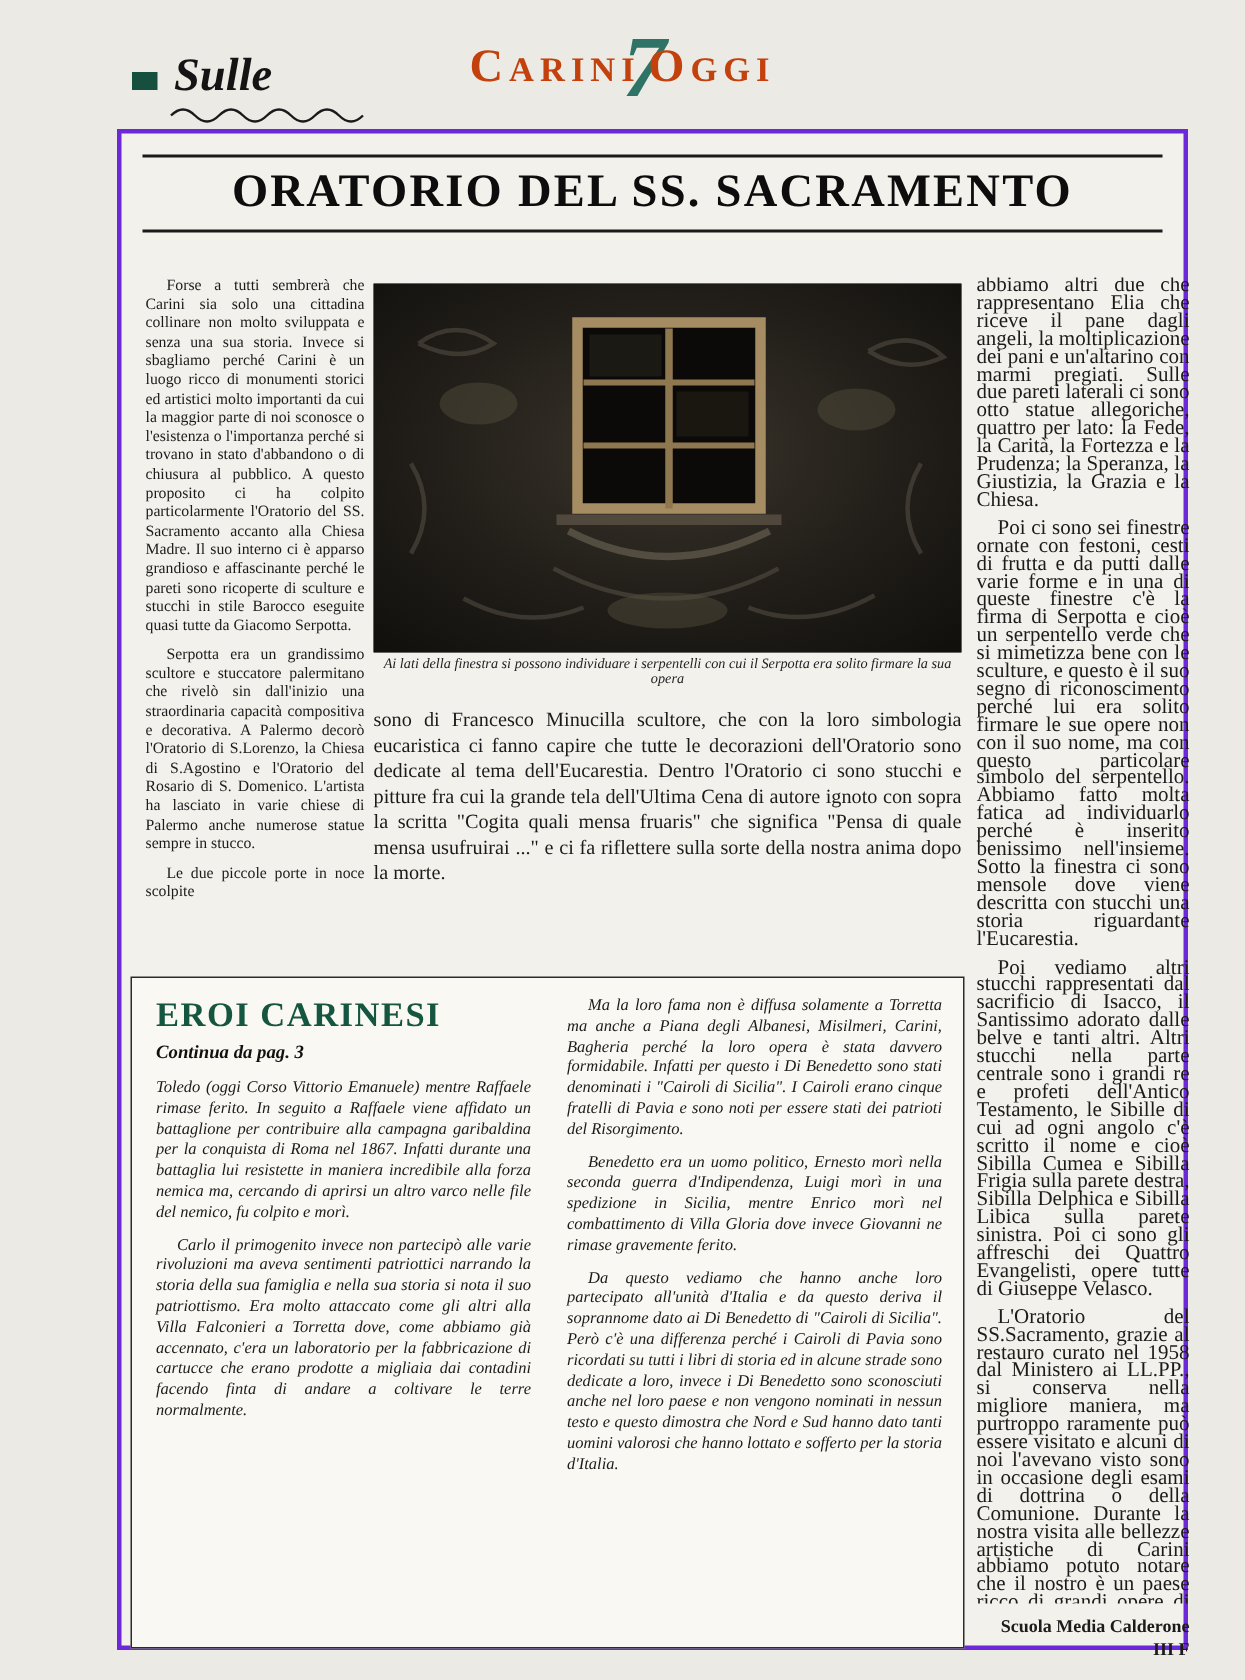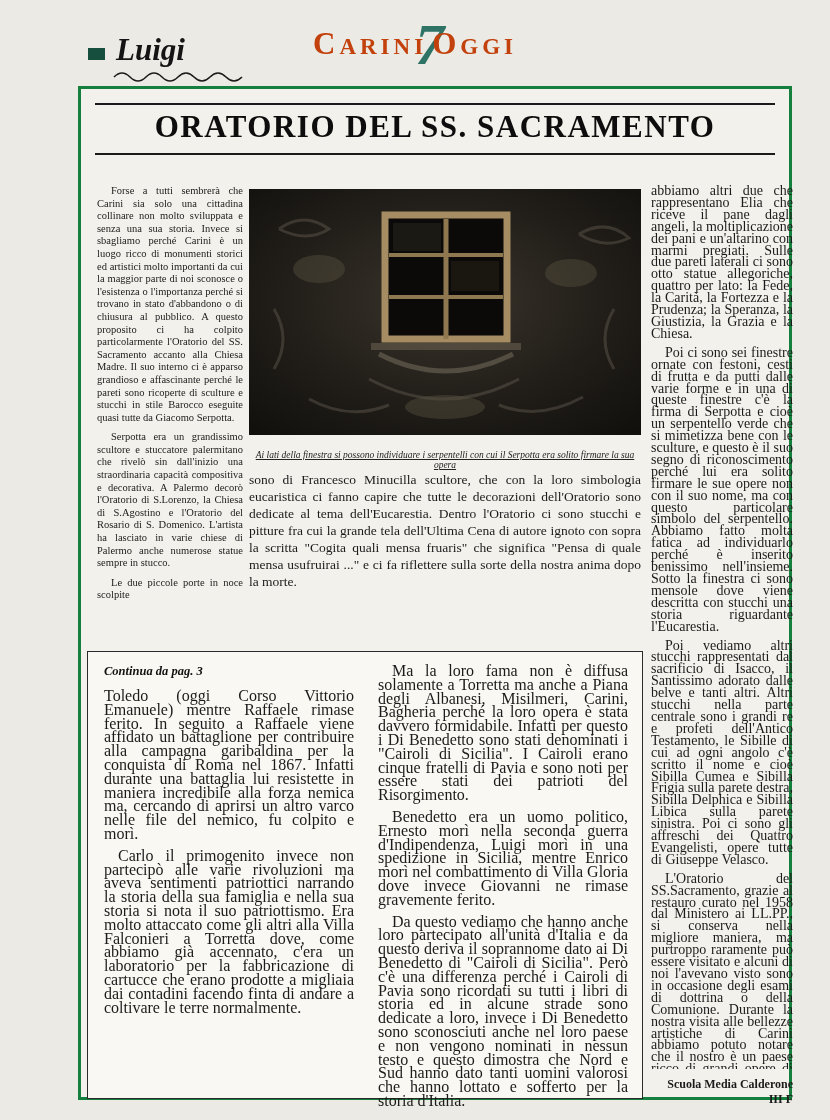--- a/index.html
+++ b/index.html
@@ -24,80 +24,80 @@
   .section-block { position:absolute; left:88px; top:48px; width:17px; height:12px; background:#174f3f; }
   .section-label {
     position:absolute; left:116px; top:32px;
     font-style:italic; font-weight:bold; font-size:31px; color:#141414;
   }
   .section-squiggle { position:absolute; left:112px; top:70px; }
 
   
   .article-box {
     position:absolute; left:78px; top:86px; width:714px; height:1014px;
-    background:#f3f1ec; border:3px solid #15803d; box-sizing:border-box;
+    background:#f3f1ec; border:3px solid #6d28d9; box-sizing:border-box;
   }
   .rule-top    { position:absolute; left:14px; right:14px; top:14px; border-top:2px solid #1a1a1a; }
   .rule-bottom { position:absolute; left:14px; right:14px; top:64px; border-top:2px solid #1a1a1a; }
   .article-title {
     position:absolute; left:0; right:0; top:20px; text-align:center;
     font-size:31px; font-weight:bold; letter-spacing:1.5px; color:#0d0d0d;
   }
 
   
   .body-text p { margin:0 0 7px; text-align:justify; text-indent:14px; }
   .no-indent-first p:first-child { text-indent:0; }
 
   .col-left  { position:absolute; left:16px;  top:96px; width:146px; }
   .col-left p  { font-size:10.5px; line-height:12.6px;font-family:Liberation Serif, serif; }
 
   .photo-wrap { position:absolute; left:168px; top:100px; width:392px; }
   .photo-frame { display:block; background:#12100d; }
   .photo-caption {
-    margin-top:15px; font-size:9.5px; font-style:italic; text-align:center; color:#222;text-decoration:underline;
+    margin-top:3px; font-size:9.5px; font-style:italic; text-align:center; color:#222;
   }
 
   .col-mid { position:absolute; left:168px; top:382px; width:392px; }
   .col-mid p { font-size:13.5px; line-height:17px; margin-bottom:9px; }
 
   .col-right { position:absolute; left:570px; top:96px; width:142px; height:884px; overflow:hidden; }
   .col-right p { font-size:14px; line-height:11.9px; }
   .col-right-sig {
     position:absolute; left:570px; top:988px; width:142px;
     font-weight:bold; font-size:12px; text-align:right;
   }
 
   
   .eroi-box {
     position:absolute; left:6px; top:562px; width:556px; height:448px;
     background:#faf8f3; border:1.5px solid #2a2a2a; box-sizing:border-box; z-index:5;
   }
   .eroi-col1 { position:absolute; left:16px;  top:12px; width:250px; }
   .eroi-col2 { position:absolute; left:290px; top:12px; width:250px; }
-  .eroi-box p { font-size:16px; line-height:13.8px; margin:0 0 8px; text-align:justify; text-indent:14px; }
+  .eroi-box p { font-size:11px; line-height:13.8px; margin:0 0 8px; text-align:justify; text-indent:14px;font-style:italic; }
   .eroi-title {
     margin:0 0 4px; font-size:23px; font-weight:bold; letter-spacing:1px; color:#155640;
   }
   .eroi-subtitle { margin:0 0 10px; font-size:12.5px; font-weight:bold; font-style:italic; color:#111; }
   .eroi-sig {
     position:absolute; left:290px; bottom:12px; width:250px;
     font-weight:bold; font-size:12px; text-align:center;
   }
 </style>
 </head>
 <body>
 
 <div class="page">
 
   <div class="masthead">
     <span class="mast-word">CARINI</span><span class="mast-num">7</span><span class="mast-word">OGGI</span>
   </div>
 
   <div class="section-block"></div>
-  <div class="section-label">Luigi</div>
+  <div class="section-label">Sulle</div>
   <svg class="section-squiggle" width="140" height="12" viewBox="0 0 140 12">
     <path d="M2,7 q8,-8 16,0 t16,0 t16,0 t16,0 t16,0 t16,0 t16,0 t16,0" stroke="#1a1a1a" stroke-width="1.6" fill="none"></path>
   </svg>
 
   <div class="article-box">
     <div class="rule-top"></div>
     <div class="article-title">ORATORIO DEL SS. SACRAMENTO</div>
     <div class="rule-bottom"></div>
 
     <div class="col-left body-text">
@@ -151,20 +151,21 @@
     <div class="col-right body-text no-indent-first">
         <p>abbiamo altri due che rappresentano Elia che riceve il pane dagli angeli, la moltiplicazione dei pani e un'altarino con marmi pregiati. Sulle due pareti laterali ci sono otto statue allegoriche, quattro per lato: la Fede, la Carità, la Fortezza e la Prudenza; la Speranza, la Giustizia, la Grazia e la Chiesa.</p>
         <p>Poi ci sono sei finestre ornate con festoni, cesti di frutta e da putti dalle varie forme e in una di queste finestre c'è la firma di Serpotta e cioè un serpentello verde che si mimetizza bene con le sculture, e questo è il suo segno di riconoscimento perché lui era solito firmare le sue opere non con il suo nome, ma con questo particolare simbolo del serpentello. Abbiamo fatto molta fatica ad individuarlo perché è inserito benissimo nell'insieme. Sotto la finestra ci sono mensole dove viene descritta con stucchi una storia riguardante l'Eucarestia.</p>
         <p>Poi vediamo altri stucchi rappresentati dal sacrificio di Isacco, il Santissimo adorato dalle belve e tanti altri. Altri stucchi nella parte centrale sono i grandi re e profeti dell'Antico Testamento, le Sibille di cui ad ogni angolo c'è scritto il nome e cioè Sibilla Cumea e Sibilla Frigia sulla parete destra, Sibilla Delphica e Sibilla Libica sulla parete sinistra. Poi ci sono gli affreschi dei Quattro Evangelisti, opere tutte di Giuseppe Velasco.</p>
         <p>L'Oratorio del SS.Sacramento, grazie al restauro curato nel 1958 dal Ministero ai LL.PP., si conserva nella migliore maniera, ma purtroppo raramente può essere visitato e alcuni di noi l'avevano visto sono in occasione degli esami di dottrina o della Comunione. Durante la nostra visita alle bellezze artistiche di Carini abbiamo potuto notare che il nostro è un paese ricco di grandi opere di cui però la maggior parte sono abbandonate o per niente curate come il Chiostro dei Carmelitani; per fortuna l'Oratorio è curato e speriamo che i sovraintendenti comunali si preoccupino di mantenere bene queste opere di inestimabile valore e le rendano visibili a tutti, possibilmente con il sussidio di guide o di depliants esplicativi perché solo conoscendo il nostro passato possiamo apprezzare le grandi bellezze che abbiamo, conservarle per le generazioni future e trasmettere la storia.</p>
       </div>
     <div class="col-right-sig">Scuola Media Calderone III F</div>
 
     <div class="eroi-box">
       <div class="eroi-col1">
+        <h2 class="eroi-title">EROI CARINESI</h2>
         <div class="eroi-subtitle">Continua da pag. 3</div>
         <div class="body-text no-indent-first">
             <p>Toledo (oggi Corso Vittorio Emanuele) mentre Raffaele rimase ferito. In seguito a Raffaele viene affidato un battaglione per contribuire alla campagna garibaldina per la conquista di Roma nel 1867. Infatti durante una battaglia lui resistette in maniera incredibile alla forza nemica ma, cercando di aprirsi un altro varco nelle file del nemico, fu colpito e morì.</p>
             <p>Carlo il primogenito invece non partecipò alle varie rivoluzioni ma aveva sentimenti patriottici narrando la storia della sua famiglia e nella sua storia si nota il suo patriottismo. Era molto attaccato come gli altri alla Villa Falconieri a Torretta dove, come abbiamo già accennato, c'era un laboratorio per la fabbricazione di cartucce che erano prodotte a migliaia dai contadini facendo finta di andare a coltivare le terre normalmente.</p>
           </div>
       </div>
       <div class="eroi-col2 body-text">
           <p>Ma la loro fama non è diffusa solamente a Torretta ma anche a Piana degli Albanesi, Misilmeri, Carini, Bagheria perché la loro opera è stata davvero formidabile. Infatti per questo i Di Benedetto sono stati denominati i "Cairoli di Sicilia". I Cairoli erano cinque fratelli di Pavia e sono noti per essere stati dei patrioti del Risorgimento.</p>
           <p>Benedetto era un uomo politico, Ernesto morì nella seconda guerra d'Indipendenza, Luigi morì in una spedizione in Sicilia, mentre Enrico morì nel combattimento di Villa Gloria dove invece Giovanni ne rimase gravemente ferito.</p>
           <p>Da questo vediamo che hanno anche loro partecipato all'unità d'Italia e da questo deriva il soprannome dato ai Di Benedetto di "Cairoli di Sicilia". Però c'è una differenza perché i Cairoli di Pavia sono ricordati su tutti i libri di storia ed in alcune strade sono dedicate a loro, invece i Di Benedetto sono sconosciuti anche nel loro paese e non vengono nominati in nessun testo e questo dimostra che Nord e Sud hanno dato tanti uomini valorosi che hanno lottato e sofferto per la storia d'Italia.</p>

